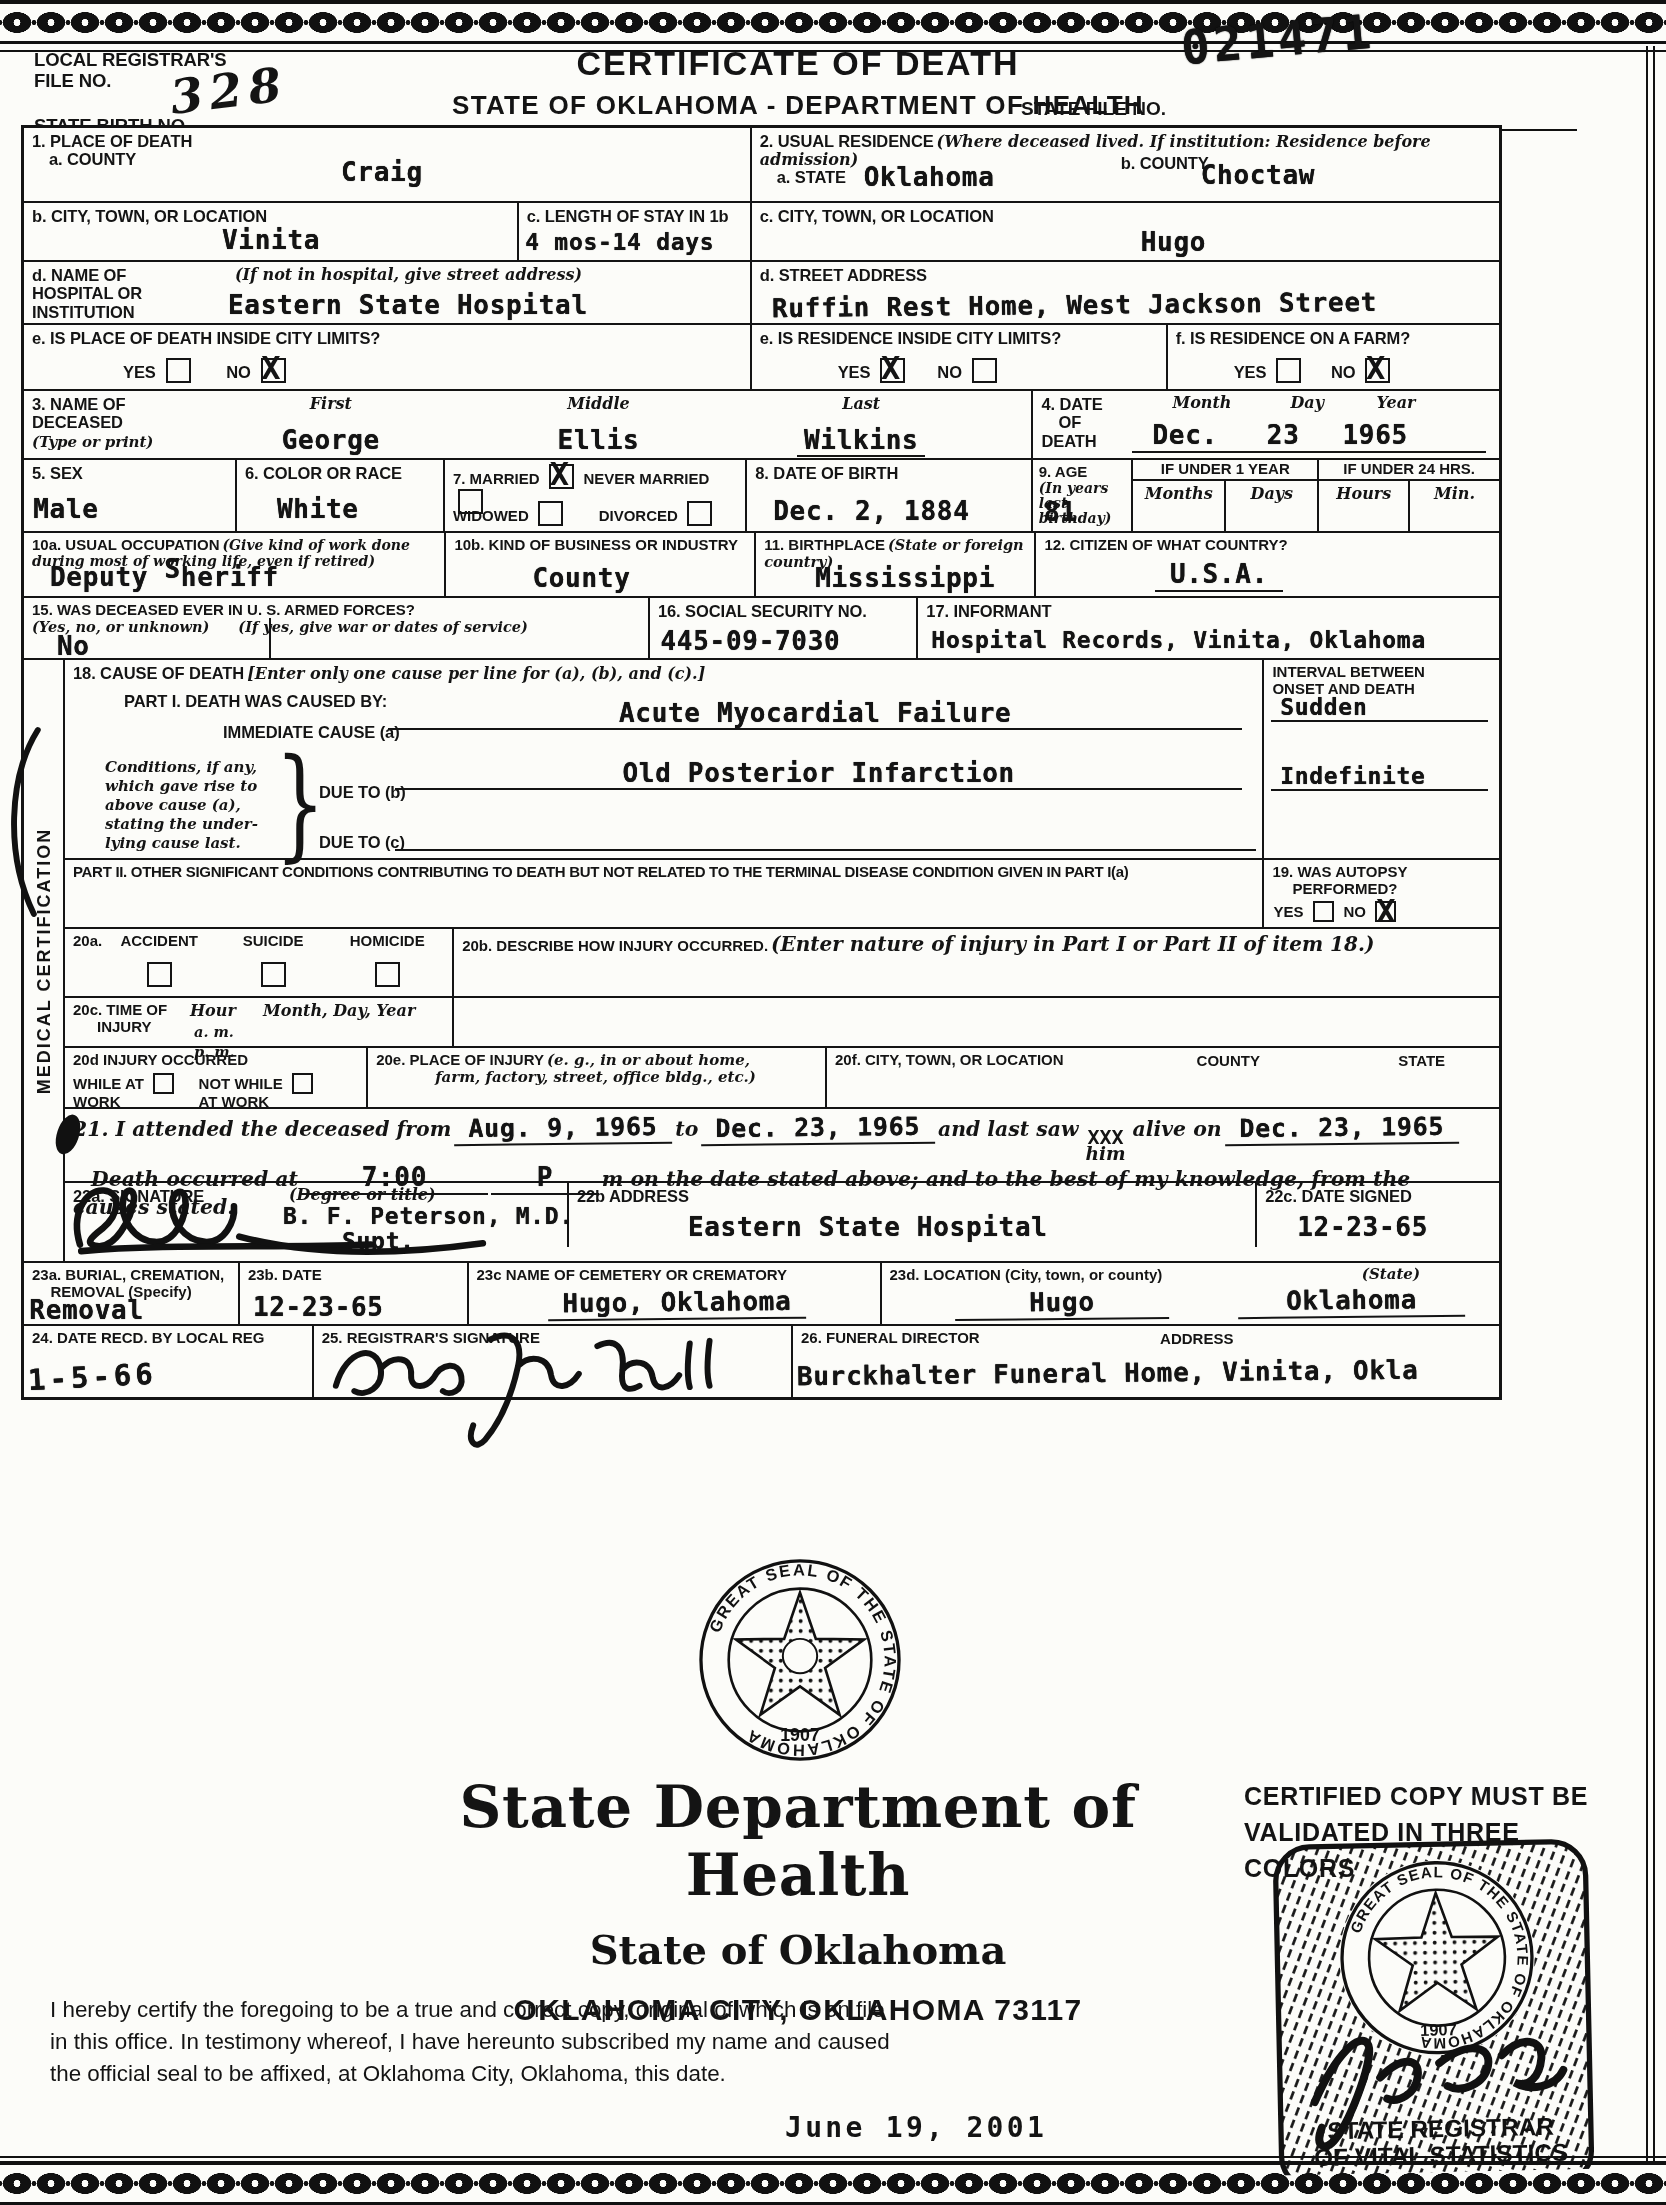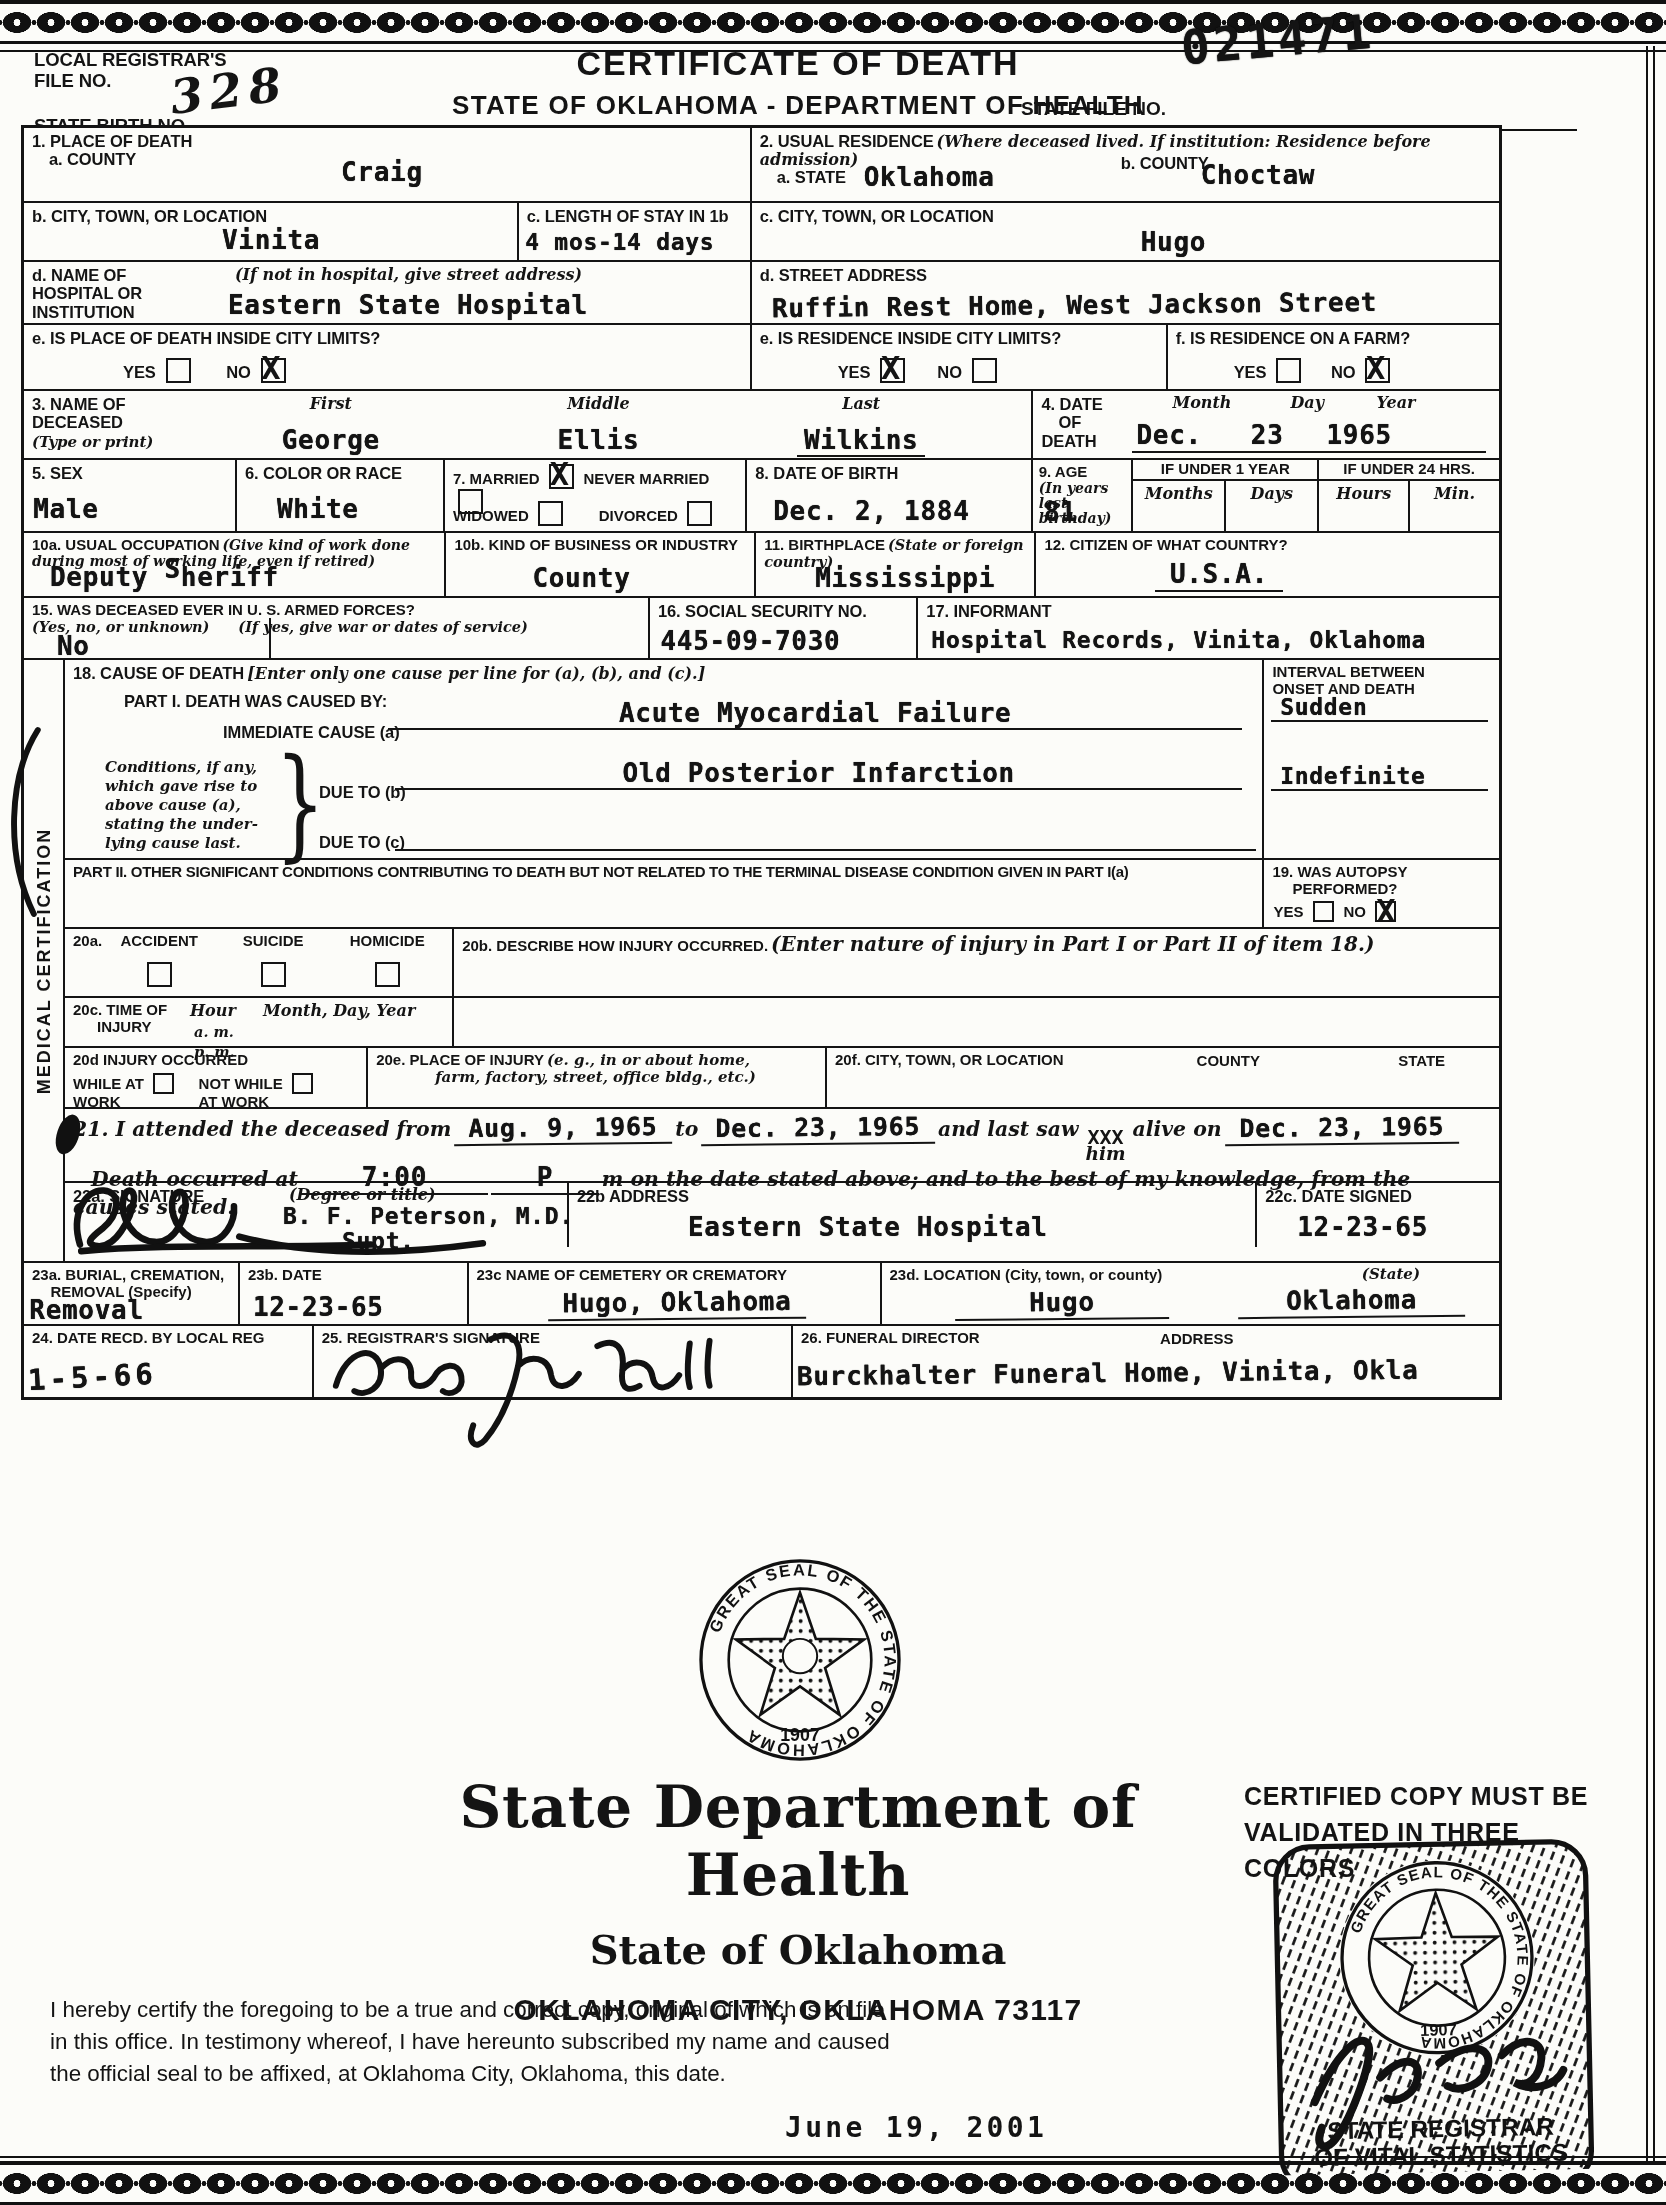--- a/index.html
+++ b/index.html
@@ -210,21 +210,21 @@
       <div class="c" style="width:31.7%;">
         <span class="lbl">
           <span>4. DATE</span><br>
           <span style="margin-left:17px;">OF</span><br>
           <span>DEATH</span>
         </span>
         <span class="hint abs" style="left:139px;top:2.6px;">Month</span>
         <span class="hint abs" style="left:257px;top:2.6px;">Day</span>
         <span class="hint abs" style="left:343px;top:2.6px;">Year</span>
         <span class="abs uv" style="left:99px;right:13px;top:29px;padding:0 0 1.3px;">
-          <span class="tw" style="margin-left:4px;">Dec.</span>
+          <span class="tw" style="margin-left:20px;">Dec.</span>
           <span class="tw" style="margin-left:46px;">23</span>
           <span class="tw" style="margin-left:40px;">1965</span>
         </span>
       </div>
     </div>
 
     <div class="r" style="height:73px;">
       <div class="c nb" style="width:14.3%;">
         <span class="lbl">5. SEX</span>
         <span class="tw abs" style="left:9.2px;top:34px;">Male</span>

